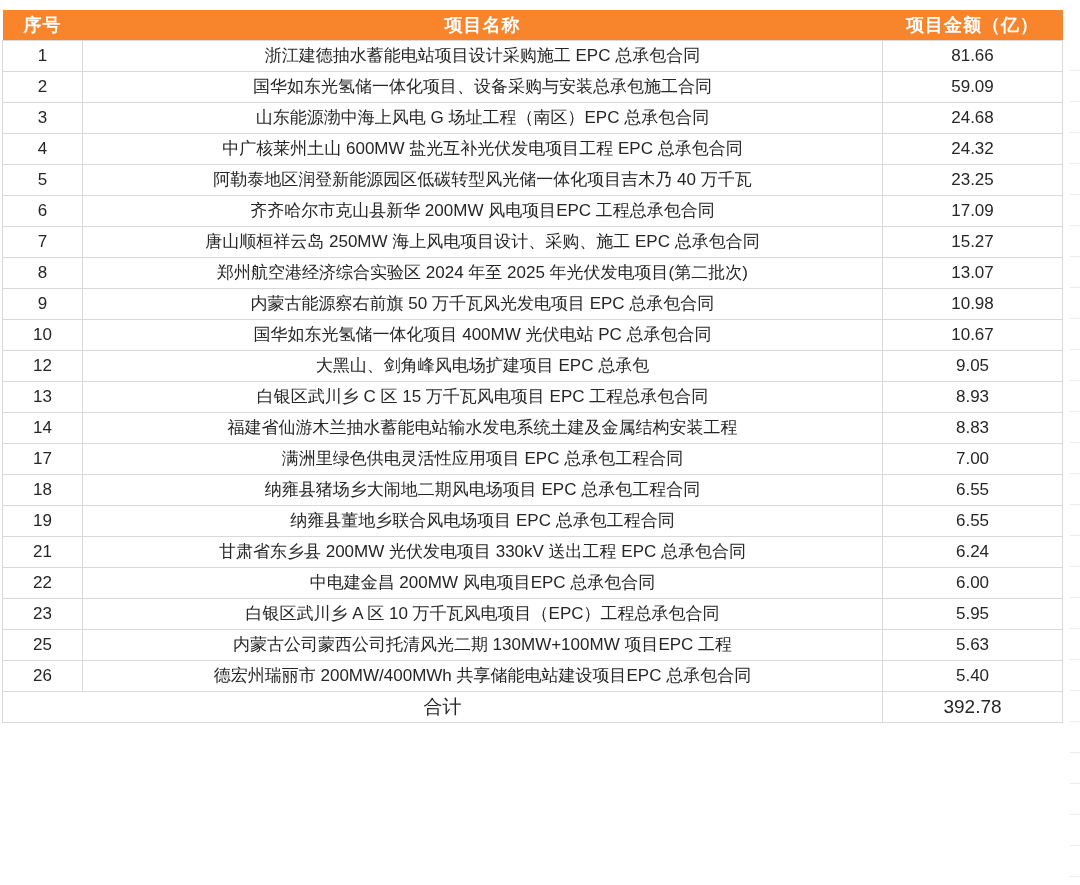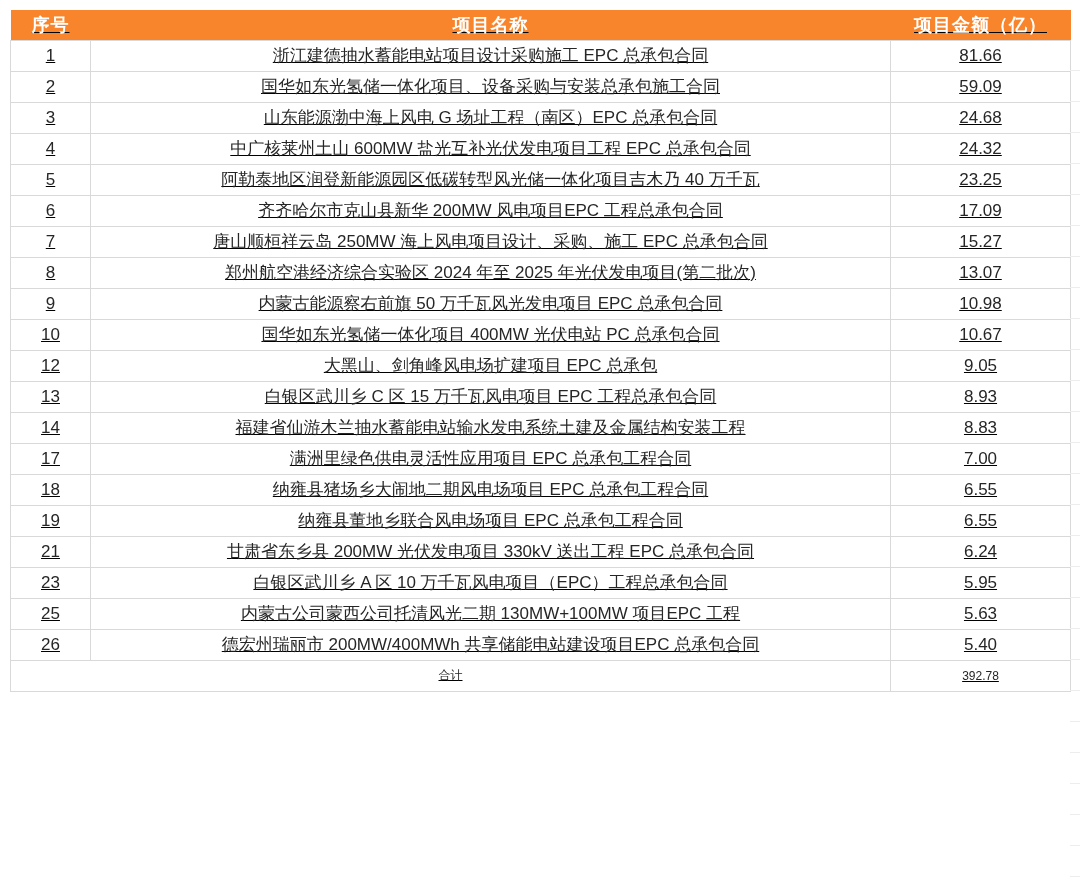--- a/index.html
+++ b/index.html
@@ -14,24 +14,23 @@
     margin: 0;
     padding: 0;
     width: 1080px;
     height: 885px;
     background: #FFFFFF;
     font-family: "Liberation Sans", "DejaVu Sans", sans-serif;
     overflow: hidden;
   }
   .table-wrap {
     position: absolute;
-    left: 10px;
+    left: 2px;
     top: 10px;
     width: 1060px;
-    text-decoration: underline;
   }
   table.project-table {
     width: 100%;
     border-collapse: collapse;
     table-layout: fixed;
   }
   thead th {
     background: var(--header-bg);
     color: var(--header-text);
     font-size: 18px;
@@ -49,21 +48,21 @@
     border: 1px solid var(--border);
     font-size: 17px;
     text-align: center;
     vertical-align: middle;
     height: 31px;
     padding: 0 4px;
     white-space: nowrap;
     overflow: hidden;
   }
   tfoot td {
-    font-size: 12px;
+    font-size: 19px;
   }
   
   .margin-gridlines {
     position: absolute;
     left: 1070px;
     top: 40px;
     width: 10px;
     height: 838px;
     background: repeating-linear-gradient(
       to bottom,
@@ -169,20 +168,25 @@
           <td>19</td>
           <td>纳雍县董地乡联合风电场项目 EPC 总承包工程合同</td>
           <td>6.55</td>
         </tr>
         <tr>
           <td>21</td>
           <td>甘肃省东乡县 200MW 光伏发电项目 330kV 送出工程 EPC 总承包合同</td>
           <td>6.24</td>
         </tr>
         <tr>
+          <td>22</td>
+          <td>中电建金昌 200MW 风电项目EPC 总承包合同</td>
+          <td>6.00</td>
+        </tr>
+        <tr>
           <td>23</td>
           <td>白银区武川乡 A 区 10 万千瓦风电项目（EPC）工程总承包合同</td>
           <td>5.95</td>
         </tr>
         <tr>
           <td>25</td>
           <td>内蒙古公司蒙西公司托清风光二期 130MW+100MW 项目EPC 工程</td>
           <td>5.63</td>
         </tr>
         <tr>

